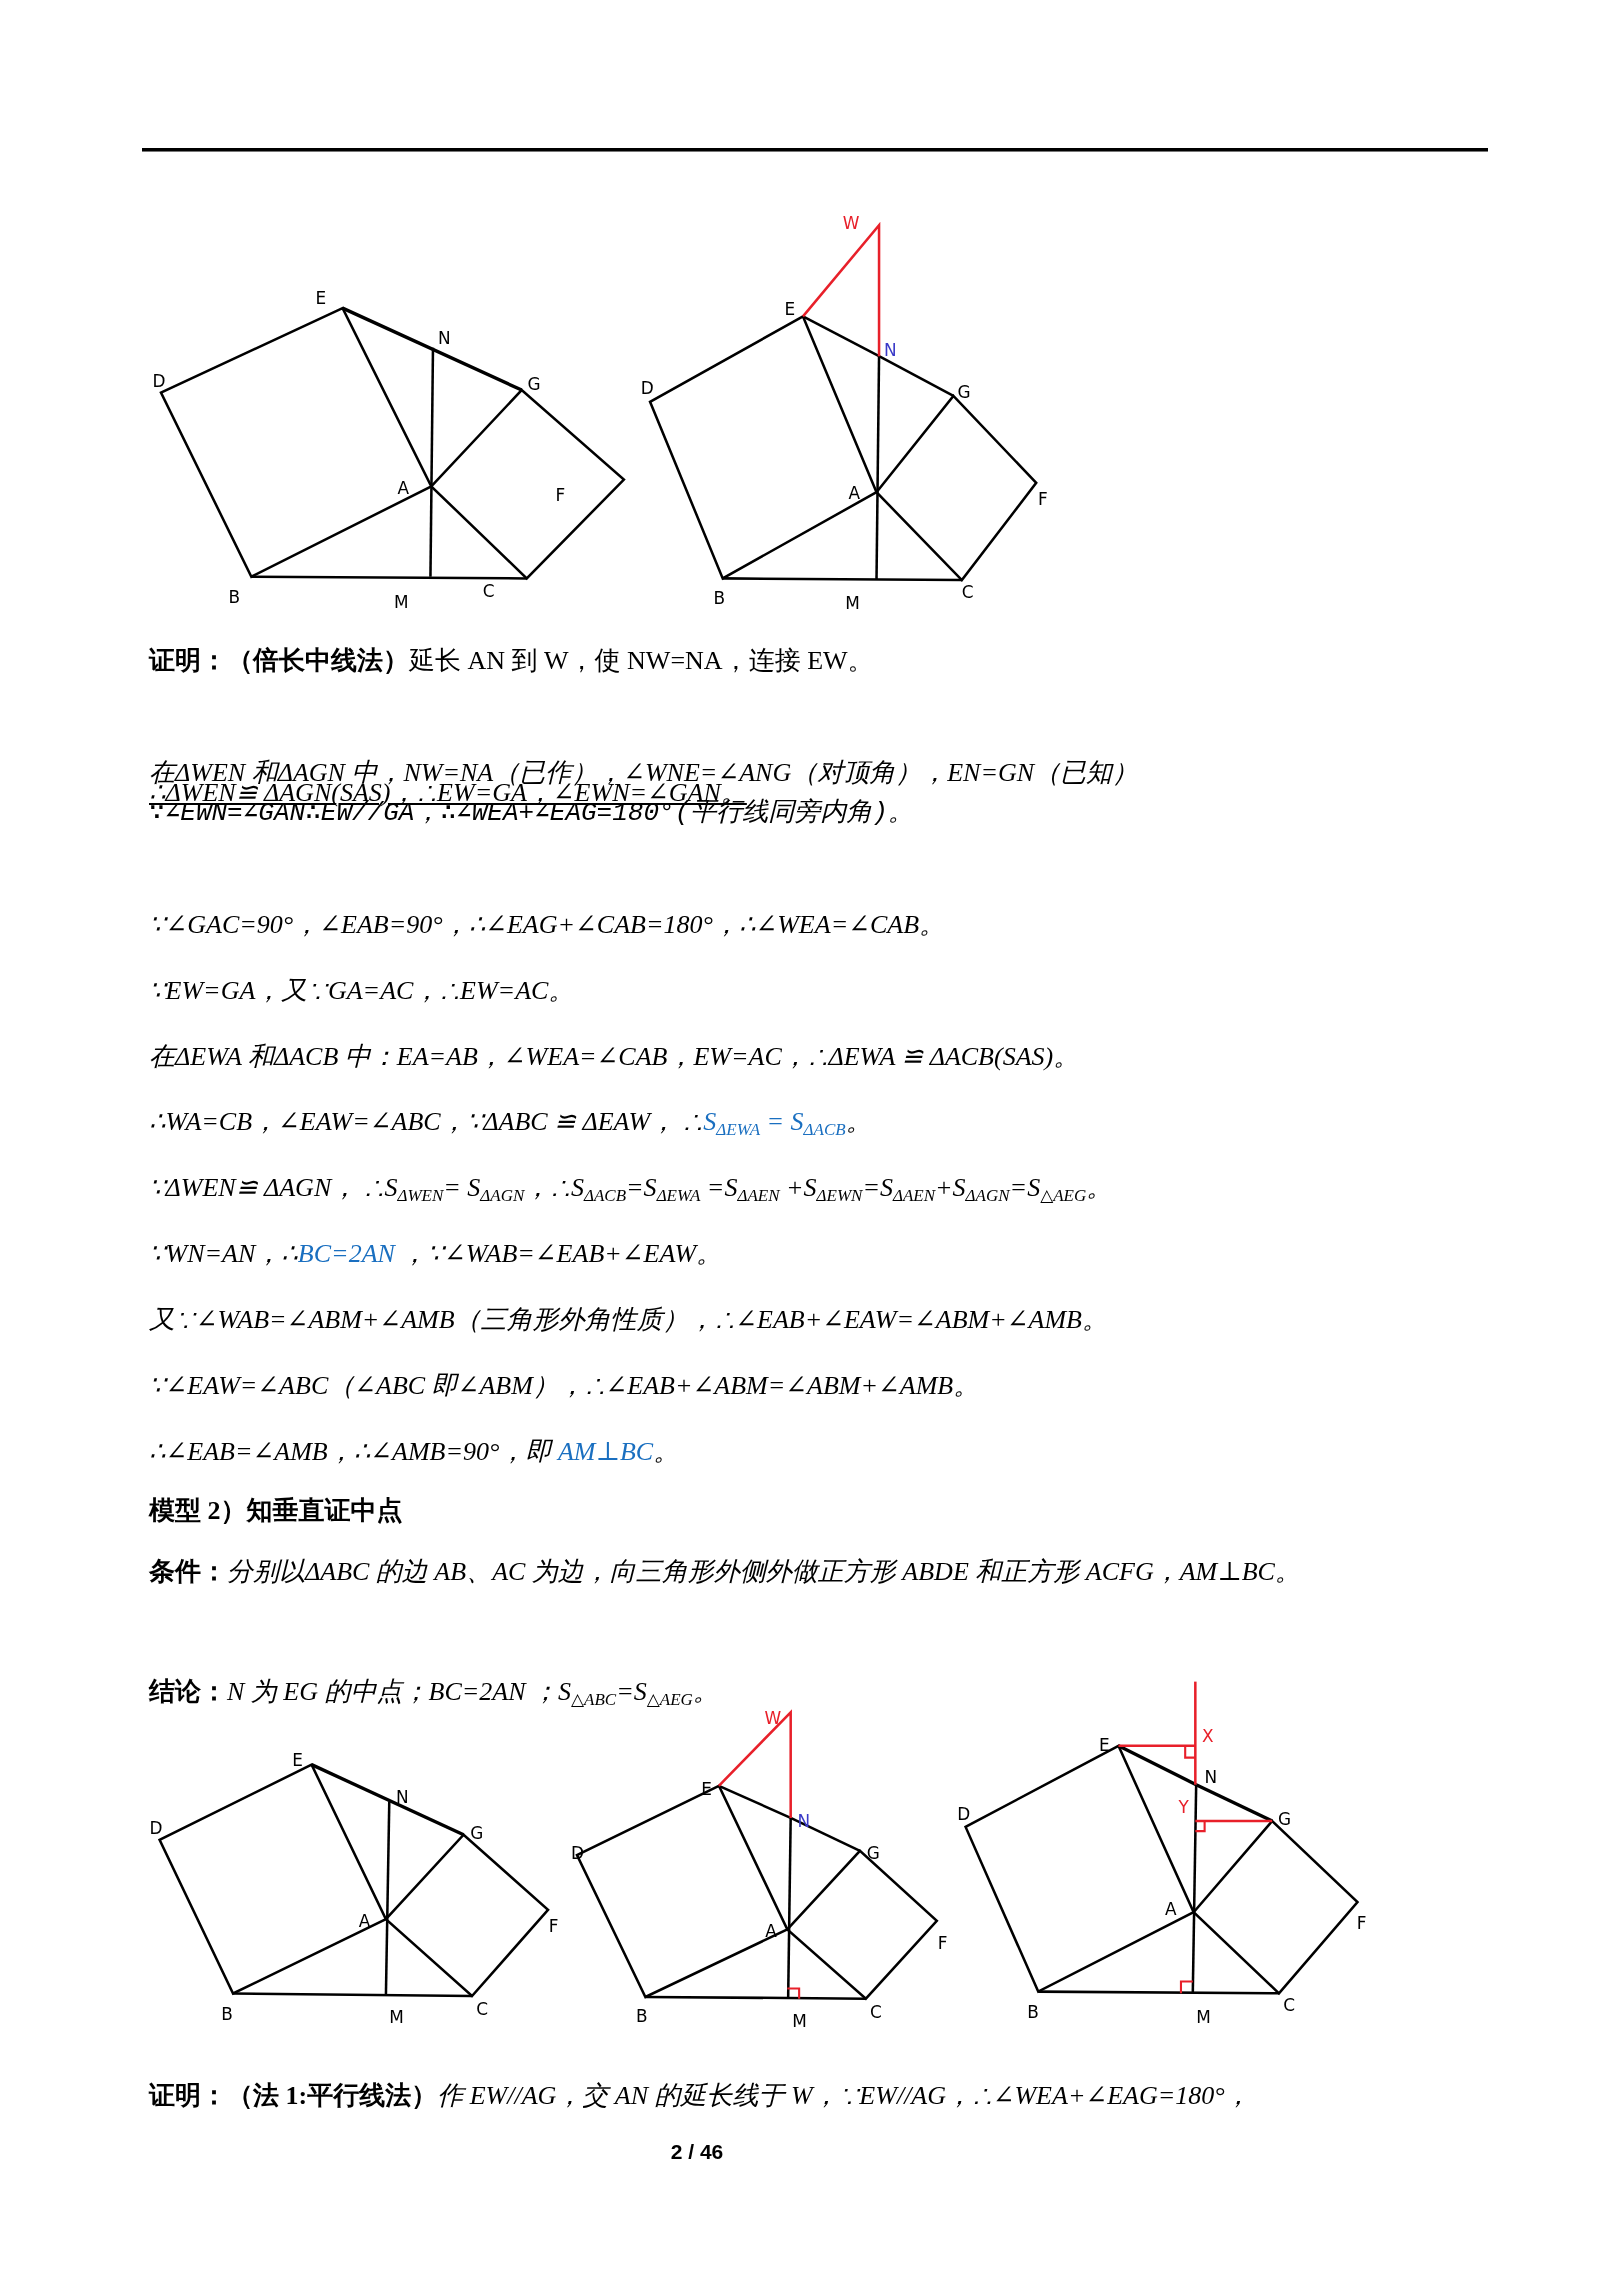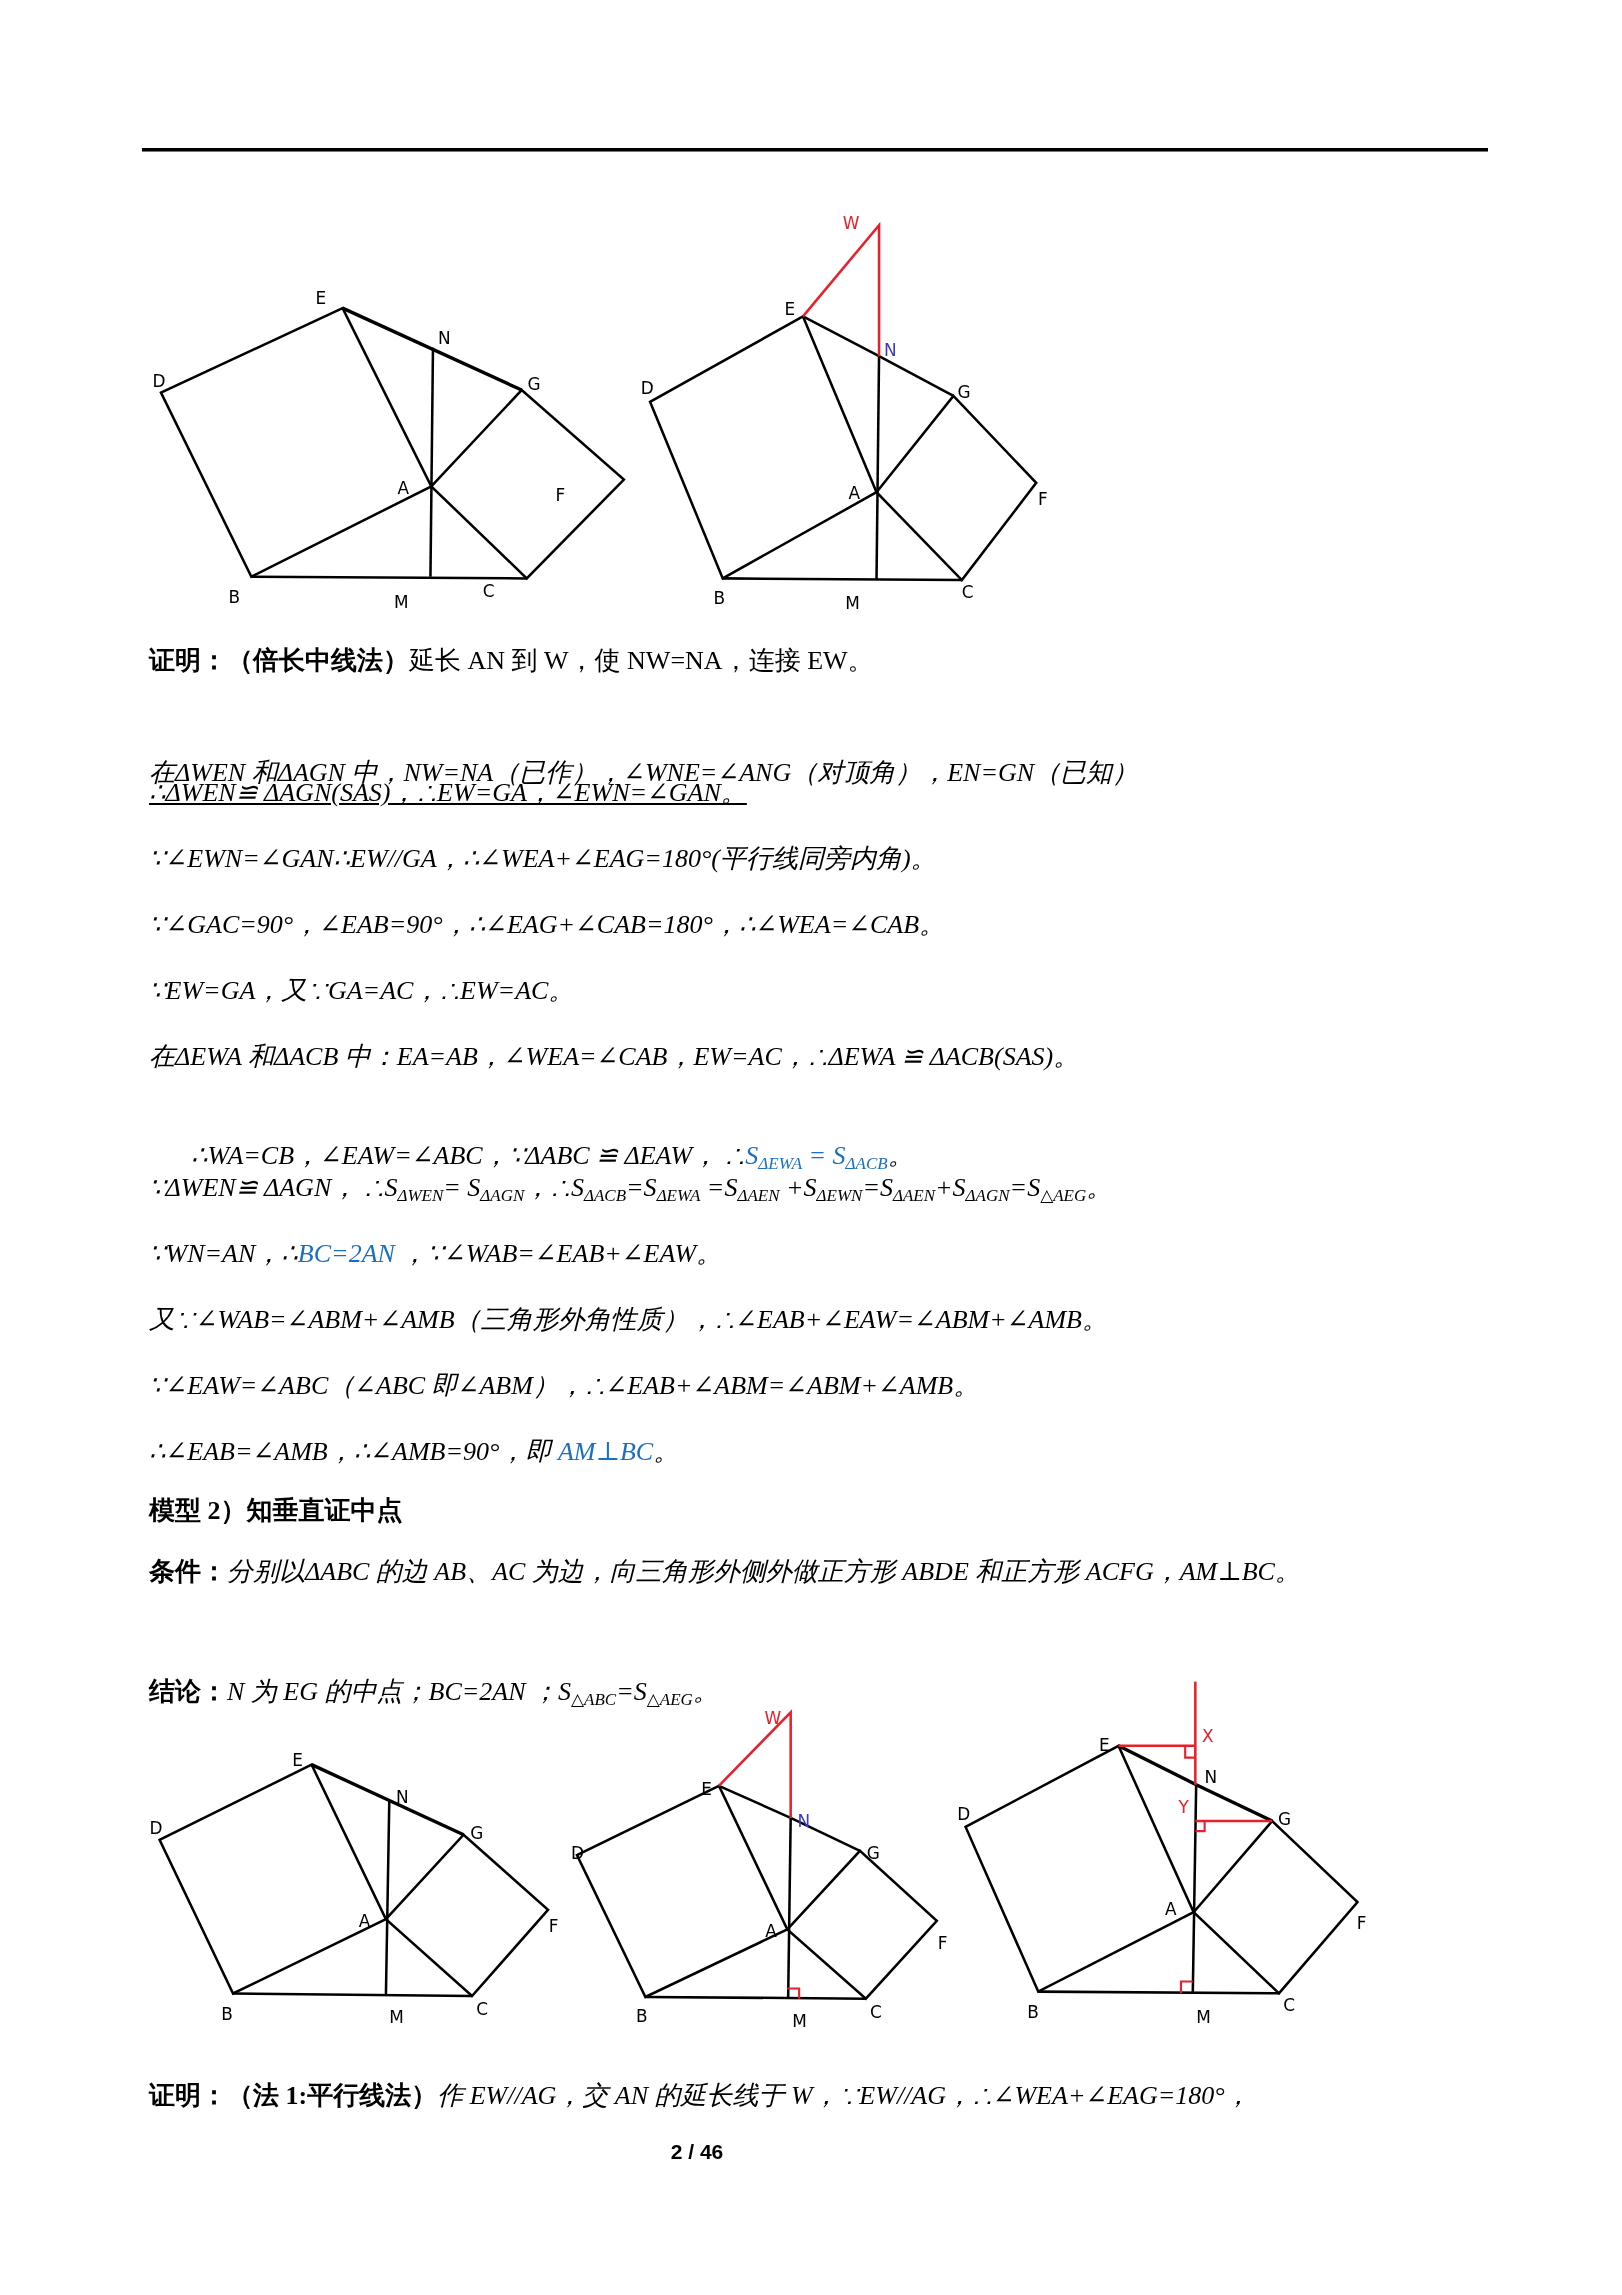--- a/index.html
+++ b/index.html
@@ -66,25 +66,25 @@
       <text x="997" y="270" fill="#e8202a">W</text>
     </g>
   </svg>
 </div>
 
 <div class="line" style="top:644px;">
   <span class="b">证明：（倍长中线法）</span><span>延长 AN 到 W，使 NW=NA，连接 EW。</span>
 </div>
 <div class="line m" style="top:710px;margin-top:46px;">在ΔWEN 和ΔAGN 中，NW=NA（已作），∠WNE=∠ANG（对顶角），EN=GN（已知）</div>
 <div class="line m" style="top:776px;text-decoration:underline;">∴ΔWEN≌ ΔAGN(SAS)，∴EW=GA，∠EWN=∠GAN。</div>
-<div class="line m" style="top:842px;">∵∠EWN=∠GAN∴EW//GA，∴∠WEA+∠EAG=180°(平行线同旁内角)。</div>
+<div class="line m" style="top:796px;font-family:Liberation Mono, monospace;">∵∠EWN=∠GAN∴EW//GA，∴∠WEA+∠EAG=180°(平行线同旁内角)。</div>
 <div class="line m" style="top:908px;">∵∠GAC=90°，∠EAB=90°，∴∠EAG+∠CAB=180°，∴∠WEA=∠CAB。</div>
 <div class="line m" style="top:974px;">∵EW=GA，又∵GA=AC，∴EW=AC。</div>
 <div class="line m" style="top:1040px;">在ΔEWA 和ΔACB 中：EA=AB，∠WEA=∠CAB，EW=AC，∴ΔEWA ≌ ΔACB(SAS)。</div>
-<div class="line m" style="top:1139px;margin-left:42px;">
+<div class="line m" style="top:1105px;">
   <span>∴WA=CB，∠EAW=∠ABC，∵ΔABC ≌ ΔEAW，   ∴</span><span class="blue"><span>S</span><span class="sub">ΔEWA</span><span> = </span><span>S</span><span class="sub">ΔACB</span></span><span>。</span>
 </div>
 <div class="line m" style="top:1171px;">
   <span>∵ΔWEN≌ ΔAGN，   ∴S</span><span class="sub">ΔWEN</span><span>= S</span><span class="sub">ΔAGN</span><span>，∴S</span><span class="sub">ΔACB</span><span>=S</span><span class="sub">ΔEWA</span><span> =S</span><span class="sub">ΔAEN</span><span> +S</span><span class="sub">ΔEWN</span><span>=S</span><span class="sub">ΔAEN</span><span>+S</span><span class="sub">ΔAGN</span><span>=S</span><span class="sub">△AEG</span><span>。</span>
 </div>
 <div class="line m" style="top:1237px;">
   <span>∵WN=AN，∴</span><span class="blue">BC=2AN</span><span> ，∵∠WAB=∠EAB+∠EAW。</span>
 </div>
 <div class="line m" style="top:1303px;text-align:right;">又∵∠WAB=∠ABM+∠AMB（三角形外角性质），∴∠EAB+∠EAW=∠ABM+∠AMB。</div>
 <div class="line m" style="top:1369px;">∵∠EAW=∠ABC（∠ABC 即∠ABM），∴∠EAB+∠ABM=∠ABM+∠AMB。</div>

